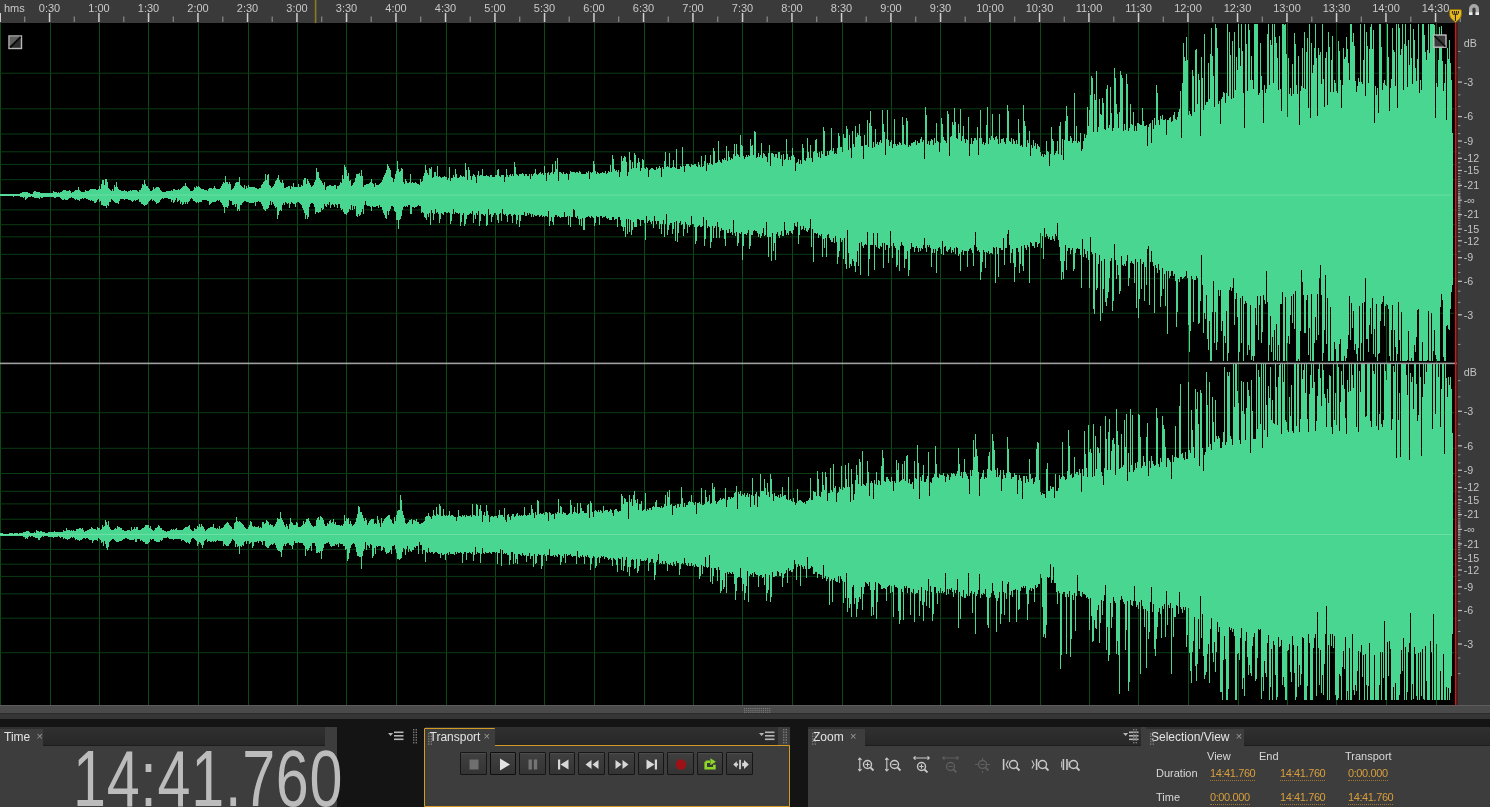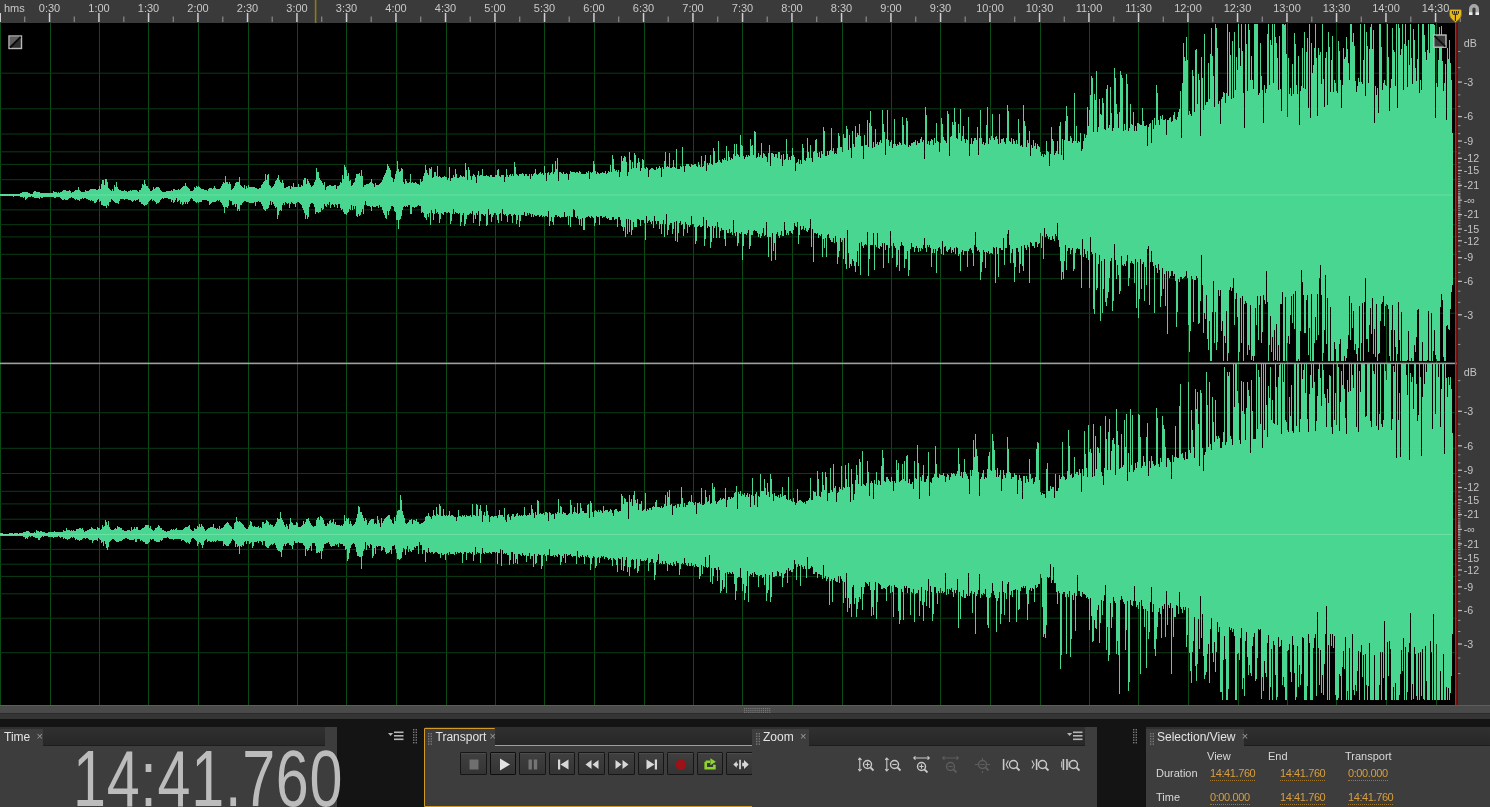--- a/index.html
+++ b/index.html
@@ -10,21 +10,21 @@
 #strip { position:absolute; left:1457px; top:23px; width:33px; height:682px; background:#3a3a3a; border-left:1px solid #282828; }
 #strip text { font:11px "Liberation Sans", sans-serif; }
 #scroll { position:absolute; left:0; top:705px; width:1490px; height:8px;
   background:linear-gradient(#5d5d5d 0 1px, #4a4a4a 1px 100%); }
 #scroll2 { position:absolute; left:0; top:713px; width:1490px; height:6px;
   background:linear-gradient(#2b2b2b 0 1px, #353535 1px 100%); }
 #dock { position:absolute; left:0; top:719px; width:1490px; height:88px; background:#141414; overflow:hidden; }
 .panel { position:absolute; top:8px; height:80px; background:#3d3d3d; }
 .tabbar { position:absolute; left:0; top:0; right:0; height:19px; background:linear-gradient(#303030, #272727); border-bottom:1px solid #1d1d1d; }
 .tab { position:absolute; left:0; top:2px; height:18px; background:#3d3d3d; color:#e4e4e4;
-  font-size:12px; line-height:16px; padding-left:11px; white-space:nowrap; z-index:2; }
+  font-size:12px; line-height:16px; padding-left:5px; white-space:nowrap; z-index:2; }
 .tab .x { color:#9a9a9a; font-size:11px; margin-left:3px; position:relative; top:-1px; }
 .tbtn { position:absolute; top:25px; width:26.5px; height:23px; background:linear-gradient(#404040,#343434);
   border:1px solid #161616; border-radius:1px; box-shadow:inset 0 1px 0 #4c4c4c; }
 .zic { position:absolute; }
 .sv { font-size:11px; color:#d8d8d8; position:absolute; }
 .ov { font-size:11px; color:#d89e3c; letter-spacing:-0.4px; position:absolute; border-bottom:1px dotted #a2762c; padding-bottom:1px; }
 </style></head><body>
 
 <svg id="ruler" width="1490" height="23">
     <rect x="48.8" y="13" width="1.5" height="9" fill="#cfcfcf"></rect>
@@ -448,21 +448,21 @@
       <rect x="0" y="5.2" width="1.4" height="1.4" fill="#7a7a7a"></rect>
       <rect x="2.6" y="5.2" width="1.4" height="1.4" fill="#7a7a7a"></rect>
       <rect x="0" y="7.8" width="1.4" height="1.4" fill="#7a7a7a"></rect>
       <rect x="2.6" y="7.8" width="1.4" height="1.4" fill="#7a7a7a"></rect>
       <rect x="0" y="10.4" width="1.4" height="1.4" fill="#7a7a7a"></rect>
       <rect x="2.6" y="10.4" width="1.4" height="1.4" fill="#7a7a7a"></rect>
       <rect x="0" y="13" width="1.4" height="1.4" fill="#7a7a7a"></rect>
       <rect x="2.6" y="13" width="1.4" height="1.4" fill="#7a7a7a"></rect>
     </svg>
 
-  <div class="panel" style="left:752px;width:345px">
+  <div class="panel" style="left:808px;width:345px">
     <div class="tabbar" style="right:12px"></div>
     <div class="tab" style="width:57px"><svg style="position:absolute;left:3.5px;top:4px" width="6" height="13">
           <rect x="0" y="0" width="1.4" height="1.4" fill="#7a7a7a"></rect>
           <rect x="2.6" y="0" width="1.4" height="1.4" fill="#7a7a7a"></rect>
           <rect x="0" y="2.6" width="1.4" height="1.4" fill="#7a7a7a"></rect>
           <rect x="2.6" y="2.6" width="1.4" height="1.4" fill="#7a7a7a"></rect>
           <rect x="0" y="5.2" width="1.4" height="1.4" fill="#7a7a7a"></rect>
           <rect x="2.6" y="5.2" width="1.4" height="1.4" fill="#7a7a7a"></rect>
           <rect x="0" y="7.8" width="1.4" height="1.4" fill="#7a7a7a"></rect>
           <rect x="2.6" y="7.8" width="1.4" height="1.4" fill="#7a7a7a"></rect>
@@ -499,21 +499,21 @@
           <rect x="0" y="2.6" width="1.4" height="1.4" fill="#7a7a7a"></rect>
           <rect x="2.6" y="2.6" width="1.4" height="1.4" fill="#7a7a7a"></rect>
           <rect x="0" y="5.2" width="1.4" height="1.4" fill="#7a7a7a"></rect>
           <rect x="2.6" y="5.2" width="1.4" height="1.4" fill="#7a7a7a"></rect>
           <rect x="0" y="7.8" width="1.4" height="1.4" fill="#7a7a7a"></rect>
           <rect x="2.6" y="7.8" width="1.4" height="1.4" fill="#7a7a7a"></rect>
           <rect x="0" y="10.4" width="1.4" height="1.4" fill="#7a7a7a"></rect>
           <rect x="2.6" y="10.4" width="1.4" height="1.4" fill="#7a7a7a"></rect>
         </svg>Selection/View <span class="x">×</span></div>
     <div class="sv" style="left:61px;top:23px">View</div>
-    <div class="sv" style="left:122px;top:23px">End</div>
+    <div class="sv" style="left:113px;top:23px">End</div>
     <div class="sv" style="left:199px;top:23px">Transport</div>
     <div class="sv" style="left:10px;top:40px">Duration</div>
     <div class="sv" style="left:10px;top:64px">Time</div>
     <div class="ov" style="left:64px;top:40px">14:41.760</div>
     <div class="ov" style="left:134px;top:40px">14:41.760</div>
     <div class="ov" style="left:202px;top:40px">0:00.000</div>
     <div class="ov" style="left:64px;top:64px">0:00.000</div>
     <div class="ov" style="left:134px;top:64px">14:41.760</div>
     <div class="ov" style="left:202px;top:64px">14:41.760</div>
   </div>

